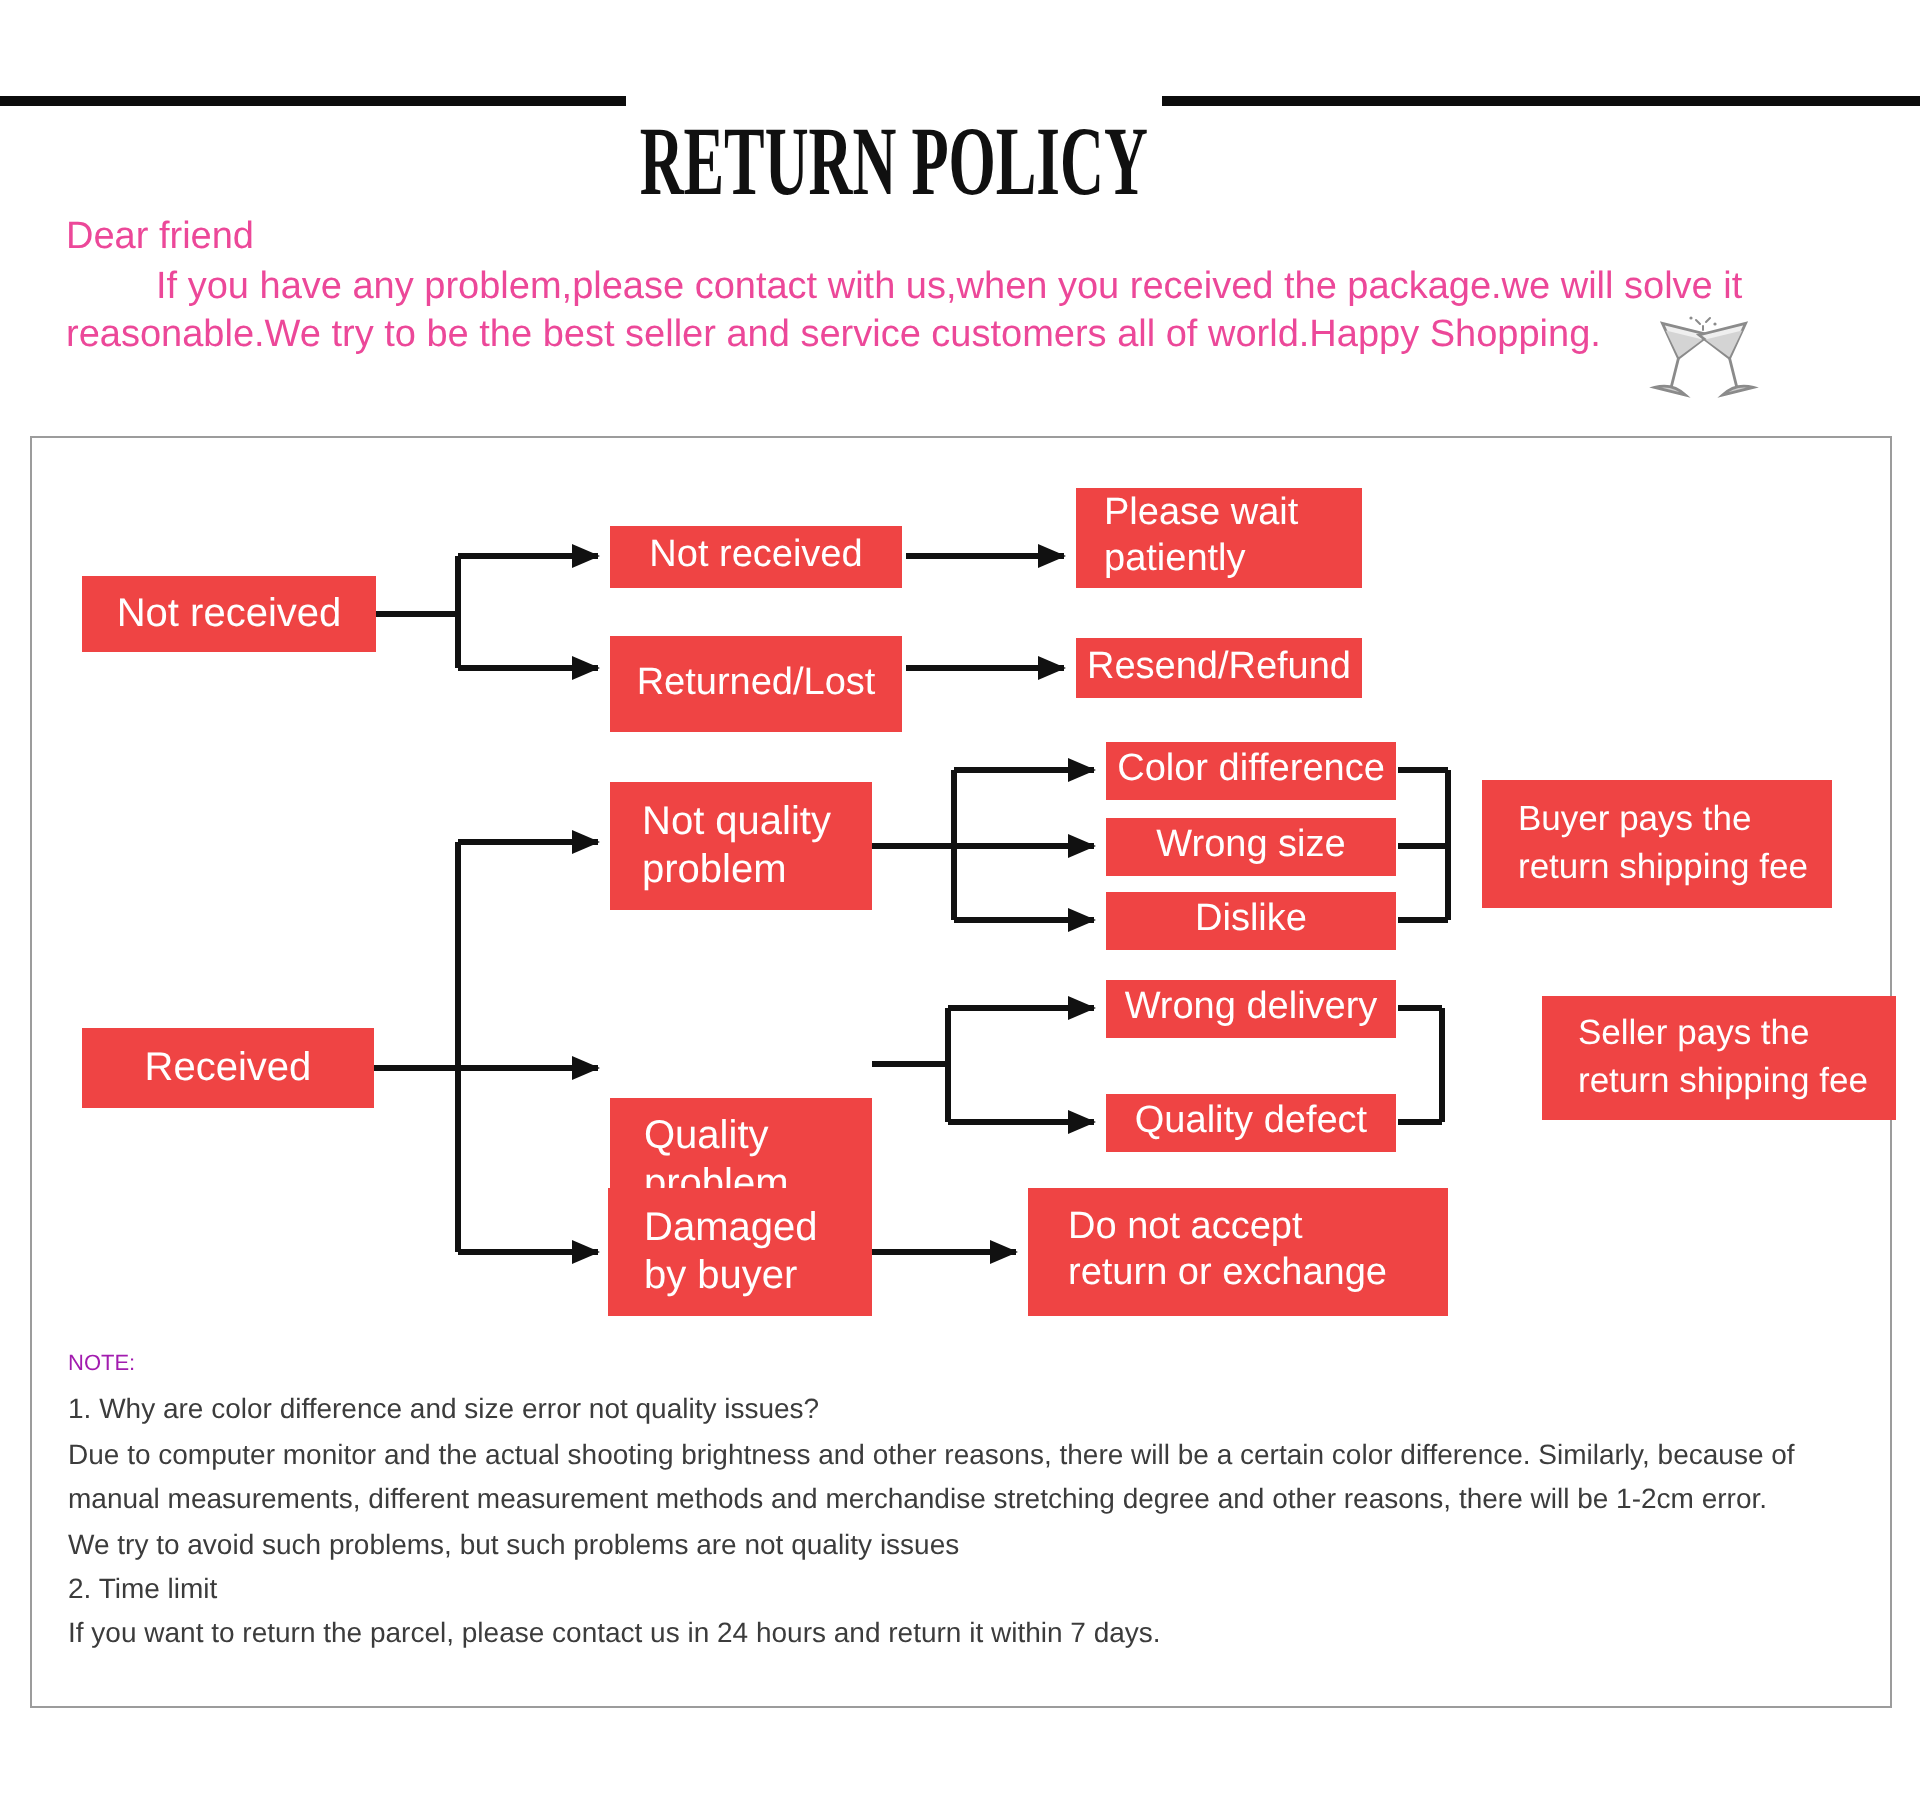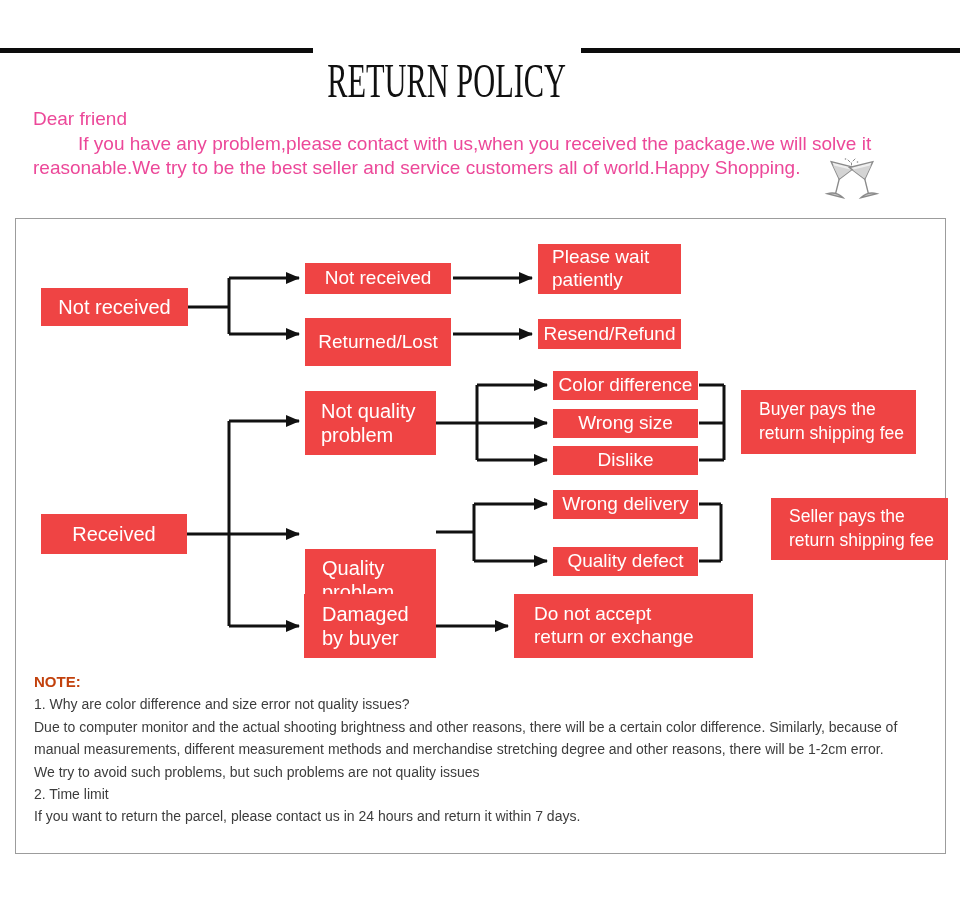--- a/index.html
+++ b/index.html
@@ -7,21 +7,21 @@
     width:960px;height:900px;background:#ffffff;position:relative;overflow:hidden;
     font-family:"Liberation Sans",sans-serif;color:#141414;
   }
   
   .rule{position:absolute;top:48px;height:5px;background:#0c0c0c;}
   .rule-left{left:0;width:313px;}
   .rule-right{left:581px;right:0;}
   .page-title{
     position:absolute;top:21px;left:313px;width:268px;height:58px;
     display:flex;justify-content:center;align-items:flex-start;
-    font-family:"Liberation Serif",serif;font-weight:normal;font-size:49px;line-height:1.1;
+    font-family:"Liberation Serif",serif;font-weight:bold;font-size:49px;line-height:1.1;
     color:#101010;
   }
   .page-title span{display:inline-block;transform:scaleX(0.62);transform-origin:50% 50%;white-space:nowrap;}
   
   .intro{position:absolute;left:33px;top:107px;font-size:19px;line-height:24.5px;color:#ec4899;white-space:nowrap;}
   .intro .indent{padding-left:45px;}
   .glasses{position:absolute;left:822px;top:156px;width:60px;height:46px;}
   
   .chart{
     position:absolute;left:15px;top:218px;width:929px;height:634px;
@@ -31,21 +31,21 @@
   .node{
     position:absolute;background:#ef4444;color:#ffffff;
     display:flex;align-items:center;justify-content:center;text-align:center;
     font-size:20px;line-height:1.2;white-space:pre-line;box-sizing:border-box;
   }
   .node.la{justify-content:flex-start;text-align:left;}
   .node.sm{font-size:19px;}
   .node.pays{font-size:17.5px;line-height:1.35;}
   
   .notes{position:absolute;left:18px;top:452px;font-size:14px;line-height:22.4px;color:#3c3c3c;white-space:nowrap;}
-  .notes .note-label{color:#c2410c;font-size:15px;font-weight:bold;}
+  .notes .note-label{color:#a21caf;font-size:11px;}
 </style>
 </head>
 <body>
 
 <div class="rule rule-left"></div>
 <h1 class="page-title">
     <span>RETURN POLICY</span>
   </h1>
 <div class="rule rule-right"></div>
 
@@ -134,21 +134,21 @@
   <div class="node sm" style="left:537px;top:152px;width:145px;height:29px;">Color difference</div>
   <div class="node sm" style="left:537px;top:227px;width:145px;height:29px;">Dislike</div>
   <div class="node sm" style="left:537px;top:190px;width:145px;height:29px;">Wrong size</div>
   <div class="node sm" style="left:537px;top:271px;width:145px;height:29px;">Wrong delivery</div>
   <div class="node sm" style="left:537px;top:328px;width:145px;height:29px;">Quality defect</div>
 
   <div class="node pays la" style="left:725px;top:171px;width:175px;height:64px;padding-left:18px;">Buyer pays the
 return shipping fee</div>
   <div class="node pays la" style="left:718px;top:279px;width:177px;height:62px;padding-left:18px;margin-left:37px;">Seller pays the
 return shipping fee</div>
-  <div class="node sm la" style="left:498px;top:375px;width:239px;height:64px;padding-left:20px;">Do not accept
+  <div class="node sm la" style="left:498px;top:375px;width:210px;height:64px;padding-left:20px;">Do not accept
 return or exchange</div>
 
   <div class="notes">
     <div class="note-label">NOTE:</div>
     <div>1. Why are color difference and size error not quality issues?</div>
     <div>Due to computer monitor and the actual shooting brightness and other reasons, there will be a certain color difference. Similarly, because of</div>
     <div>manual measurements, different measurement methods and merchandise stretching degree and other reasons, there will be 1-2cm error.</div>
     <div>We try to avoid such problems, but such problems are not quality issues</div>
     <div>2. Time limit</div>
     <div>If you want to return the parcel, please contact us in 24 hours and return it within 7 days.</div>

